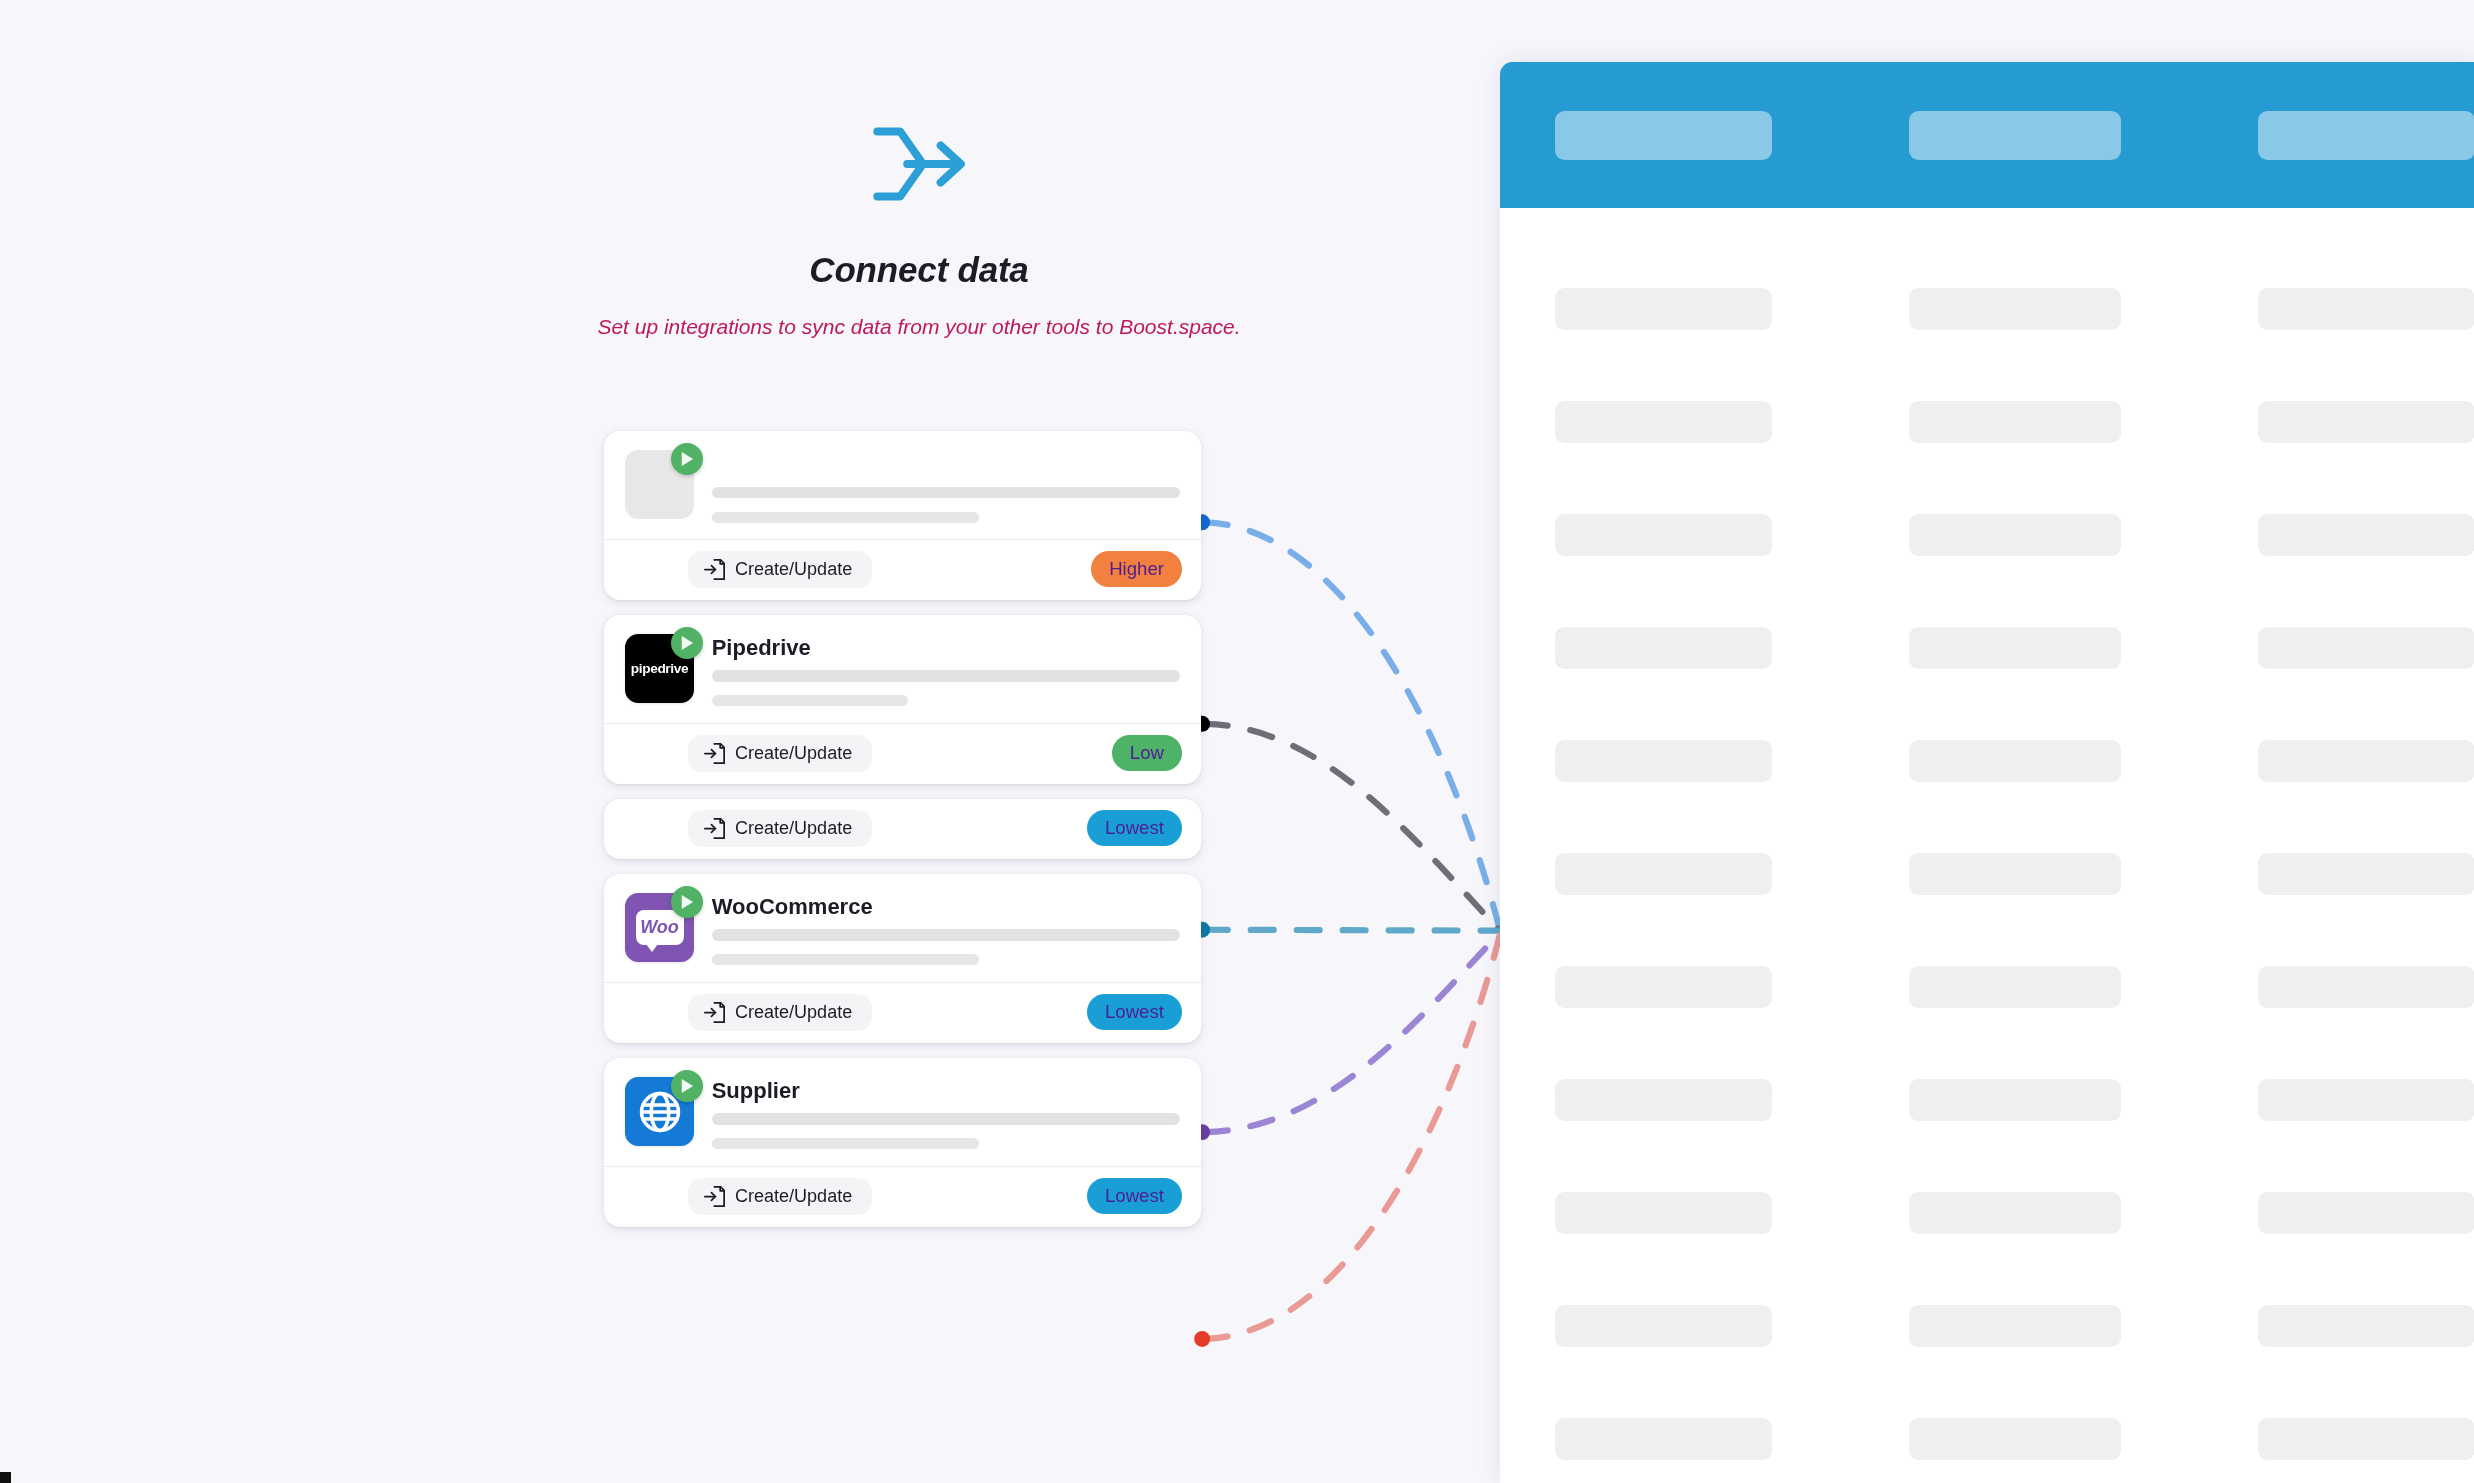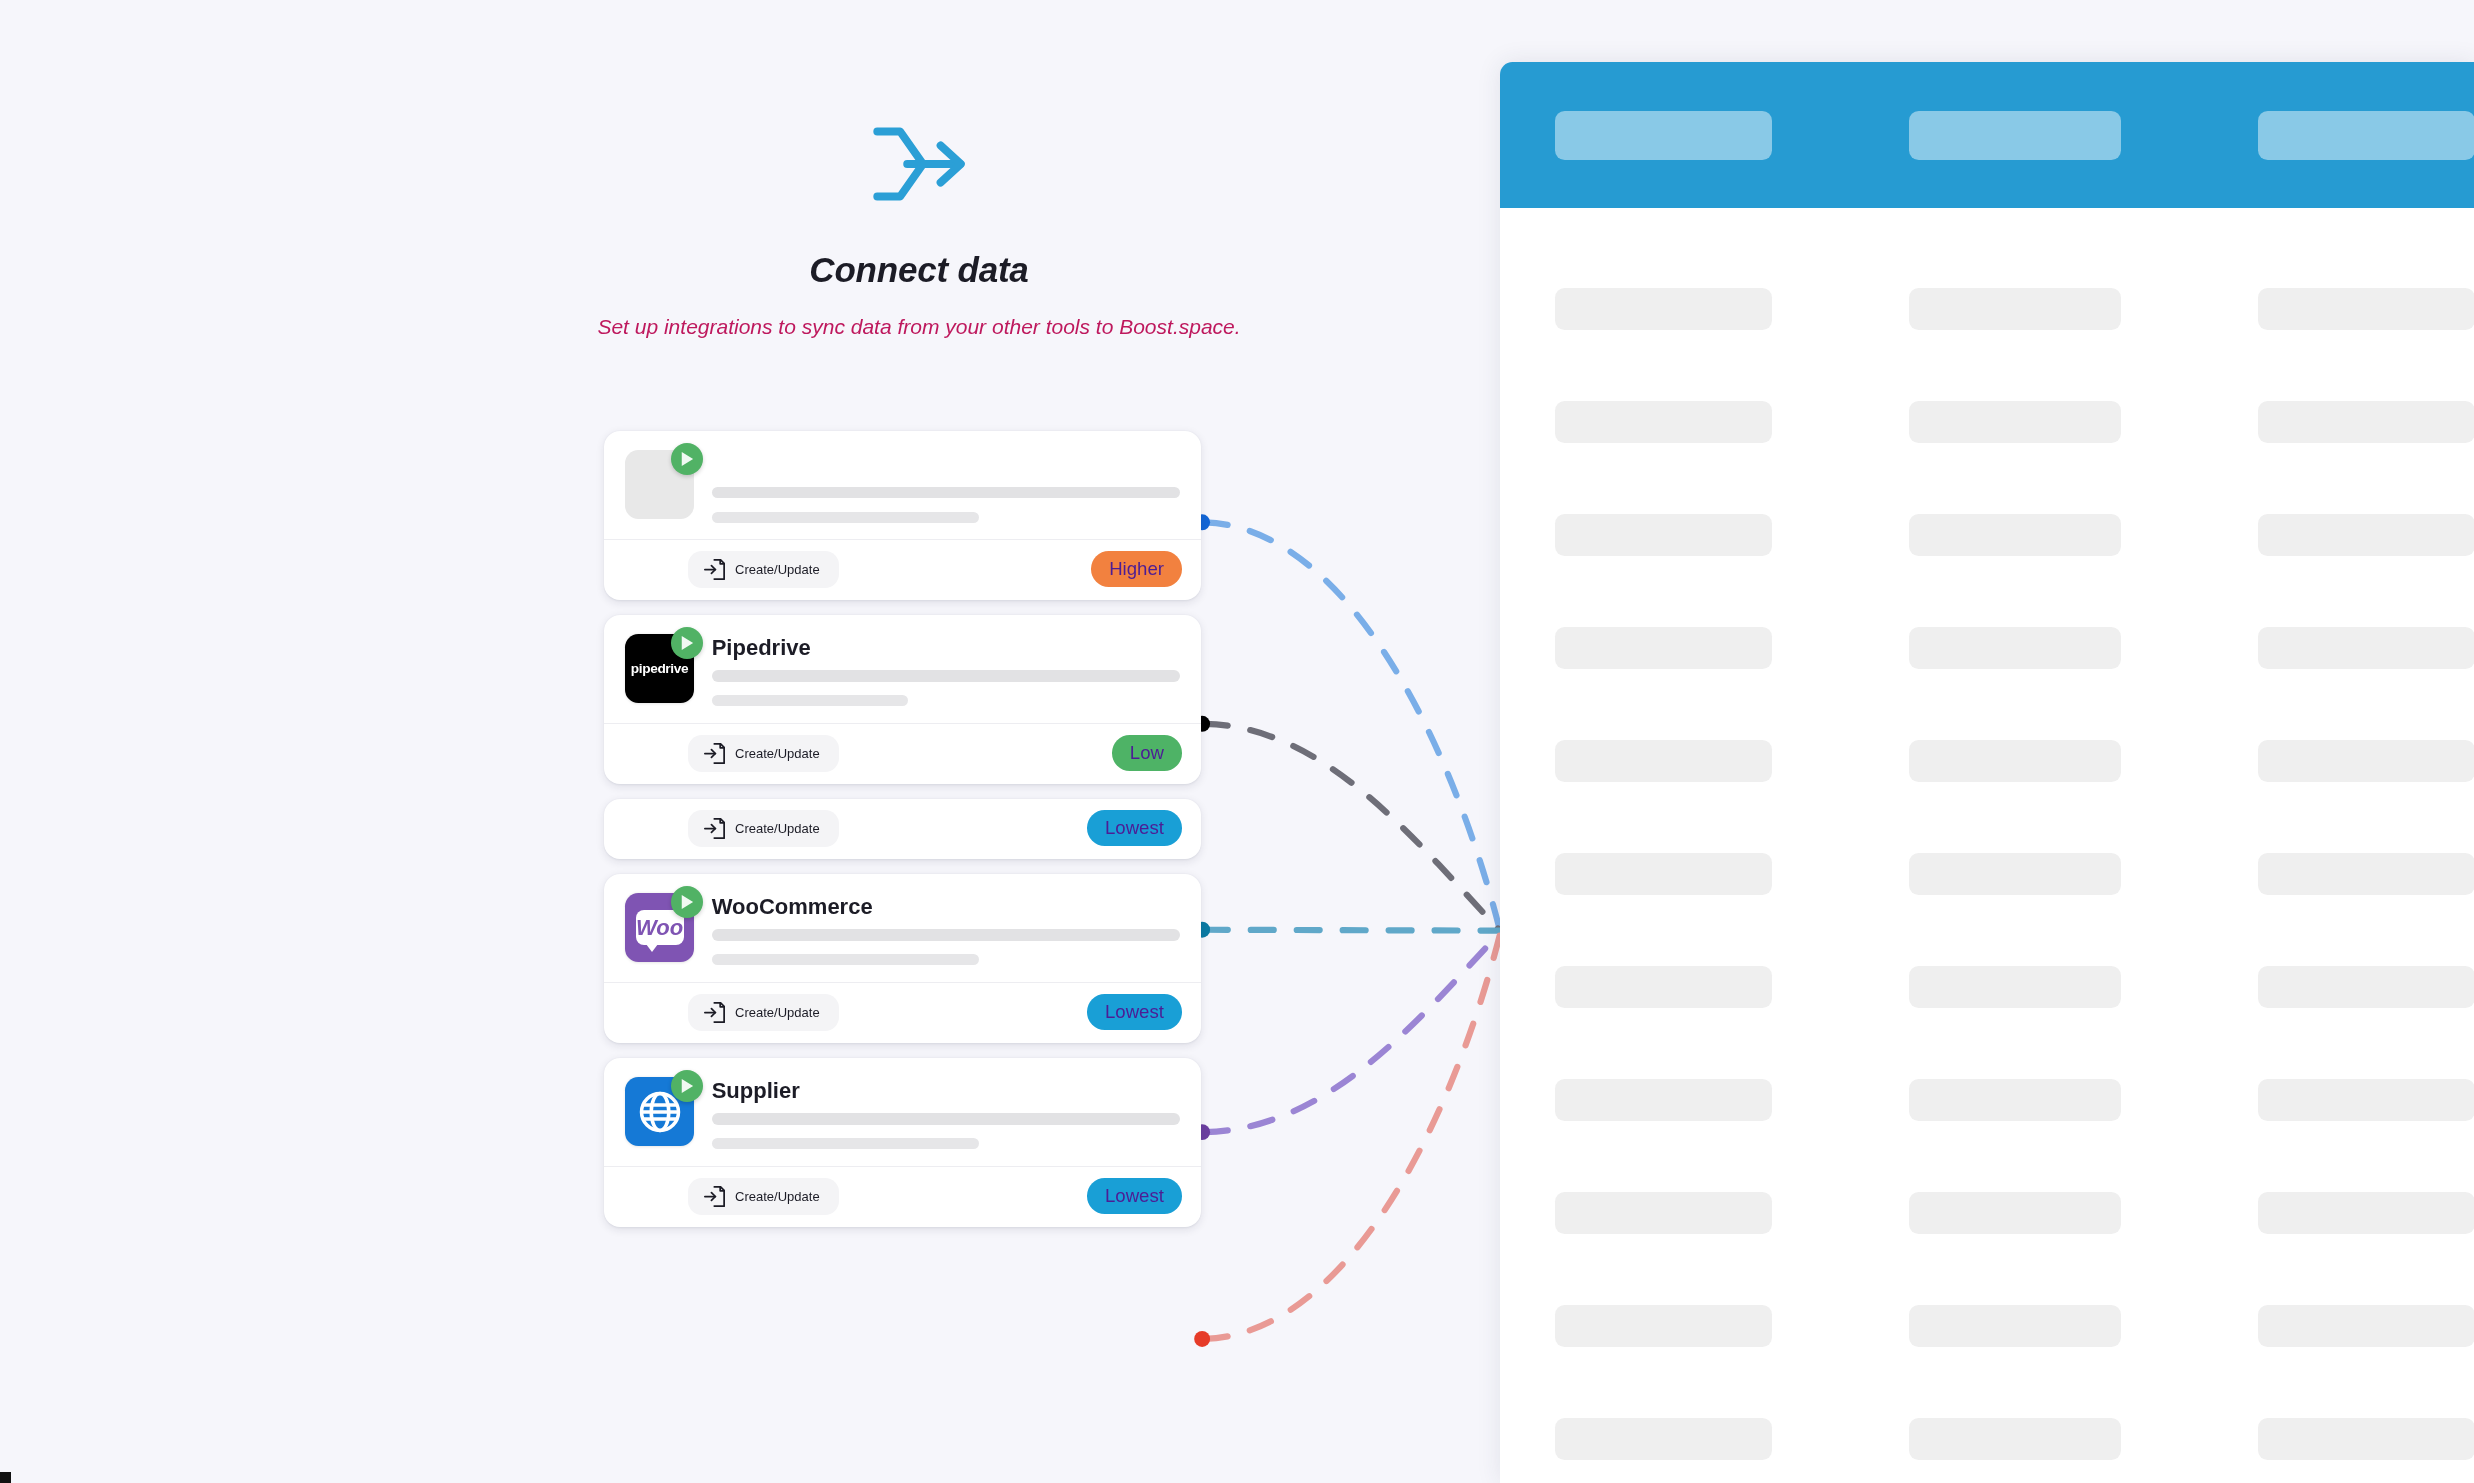--- a/index.html
+++ b/index.html
@@ -127,21 +127,21 @@
     padding-bottom: 1.8px;
   }
 
   .woo-bubble {
     width: 48px; height: 35px;
     background: #ffffff;
     border-radius: 8px;
     display: flex; align-items: center; justify-content: center;
     position: relative;
     color: #7f54b3;
-    font-size: 22px;
+    font-size: 18px;
     font-weight: 700;
     font-style: italic;
   }
   .woo-bubble::after {
     content: "";
     position: absolute;
     bottom: -7px; left: 10.6px;
     border-left: 6.2px solid transparent;
     border-right: 6.2px solid transparent;
     border-top: 8.8px solid #ffffff;
@@ -192,21 +192,21 @@
     height: 60px;
   }
 
   .action-chip {
     display: inline-flex;
     align-items: center;
     gap: 9.7px;
     background: #f4f4f6;
     border-radius: 14px;
     padding: 7px 19.4px 7px 16px;
-    font-size: 13px;
+    font-size: 18px;
     color: #1c1c26;
     margin-left: 65px;
     text-align: center;
   }
   .action-chip svg { display:block; flex:0 0 auto; }
 
   .badge {
     border-radius: 17.7px;
     padding: 7px 17.7px;
     font-size: 18.6px;

